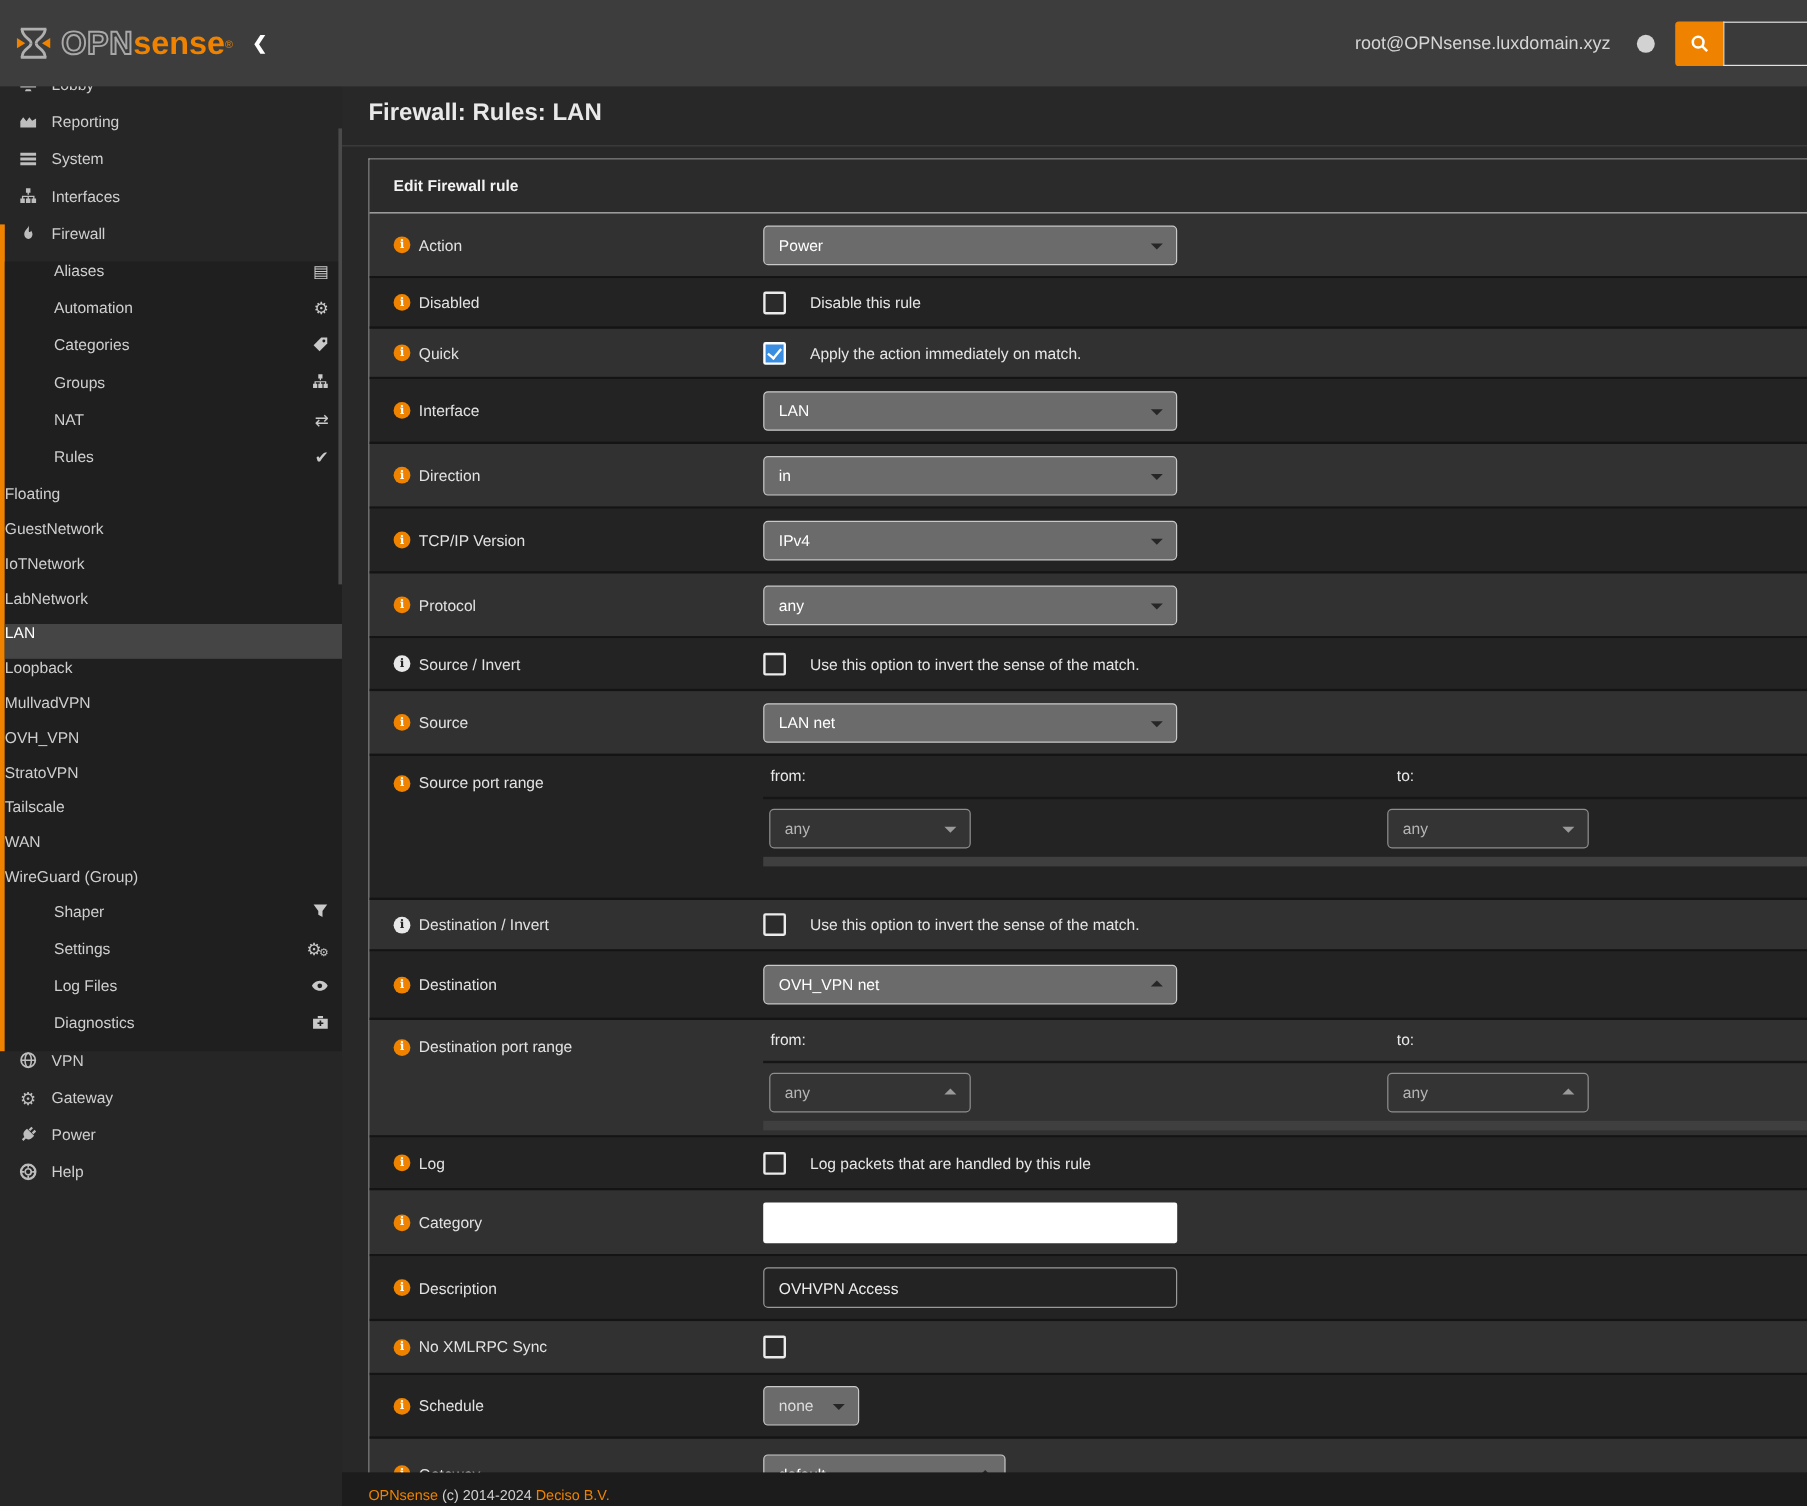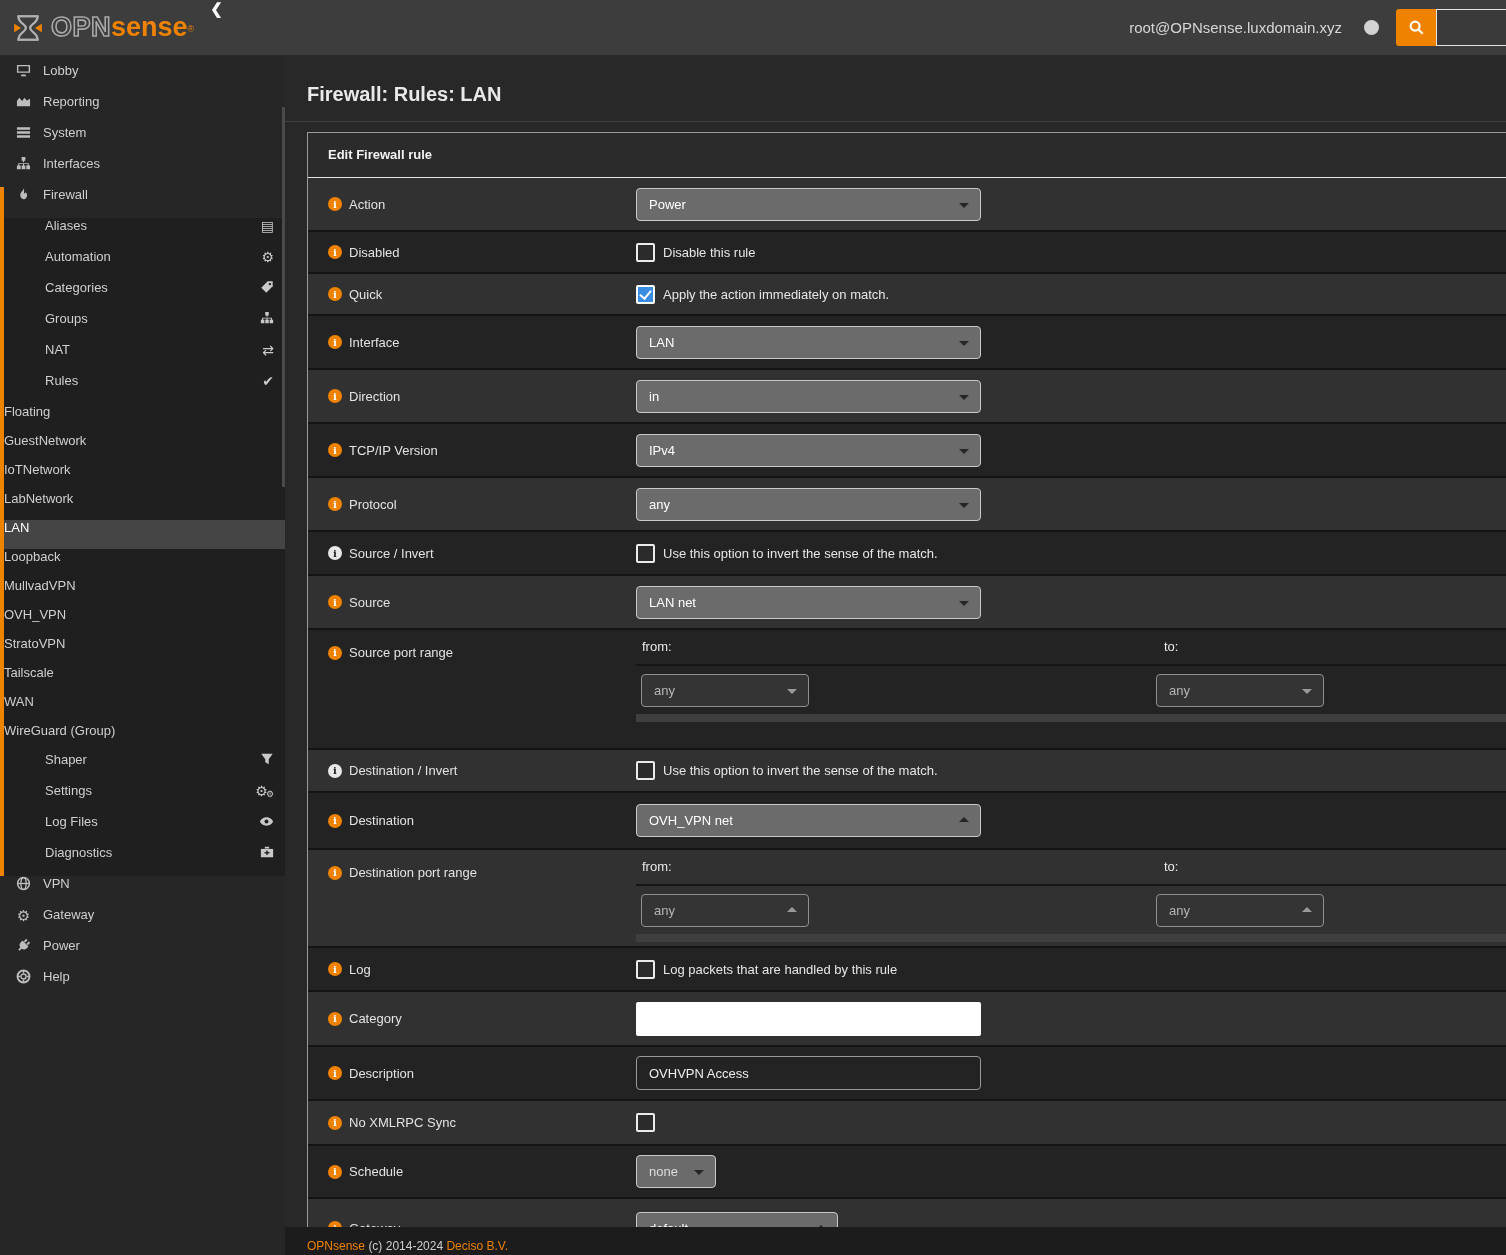--- a/index.html
+++ b/index.html
@@ -1,20 +1,20 @@
 <!DOCTYPE html>
 <html><head>
 <meta charset="utf-8">
 <style>
   html,body{margin:0;padding:0}
   body{width:1506px;height:1255px;overflow:hidden;background:#282828;
        font-family:"Liberation Sans",sans-serif;position:relative}
 
   
-  .topbar{height:55px;background:#3d3d3d;display:flex;position:relative;z-index:9}
+  .topbar{height:72px;background:#3d3d3d;display:flex;align-items:center;position:relative;z-index:9}
   .brand{display:flex;align-items:center;padding-left:12px;cursor:pointer}
   .brand-opn{font-size:27px;font-weight:bold;letter-spacing:.5px;color:#3d3d3d;
              -webkit-text-stroke:1.6px #a8a8a8;margin-left:7px}
   .brand-sense{font-size:27px;font-weight:bold;color:#ef8300}
   .brand-reg{color:#ef8300;font-size:9px;vertical-align:top;margin-top:2px}
   .collapse{color:#fff;font-size:15px;font-weight:bold;margin-left:16px;cursor:pointer}
   .topbar-right{margin-left:auto;display:flex;align-items:center;height:100%}
   .user{color:#d6d6d6;font-size:15px}
   .dot{width:15px;height:15px;border-radius:50%;background:#d2d2d2;margin:0 17px 0 22px}
   .search-btn{width:40px;height:37px;background:#ef8300;border:none;border-radius:3px 0 0 3px;
@@ -74,21 +74,21 @@
   .sel.small .caret.up{border-top-color:transparent;border-bottom-color:#9a9a9a}
   .sel.mini{width:80px;color:#dddddd}
   .sel.gw{width:202px}
 
   .cbwrap{display:flex;align-items:center}
   .cb{width:15px;height:15px;background:#2b2b2b;border:2px solid #ebebeb;border-radius:2px;
       display:inline-block;flex:none;position:relative;cursor:pointer;box-sizing:content-box}
   .cb.checked{background:#3a8ee2;border-color:#fdfdfd}
   .cb.checked::after{content:"";position:absolute;left:4px;top:1px;width:5px;height:9px;
       border:solid #fff;border-width:0 2px 2px 0;transform:rotate(40deg)}
-  .cb-lab{color:#e6e6e6;font-size:13px;margin-left:8px}
+  .cb-lab{color:#e6e6e6;font-size:13px;margin-left:20px}
 
   .pr-head{height:34px;line-height:34px;border-bottom:2px solid #161616;position:relative;
            font-weight:normal;font-size:13px;color:#e8e8e8}
   .pr-head .f{position:absolute;left:6px}
   .pr-head .t{position:absolute;left:528px}
   .pr-body{padding:8px 0 0 5px;display:flex}
   .pr-body .to{margin-left:347px}
   .pr-scroll{height:8px;background:#3f3f3f;margin-top:7px;cursor:pointer}
 
   .inp-white{width:345px;height:34px;background:#fff;border:none;border-radius:2px;

